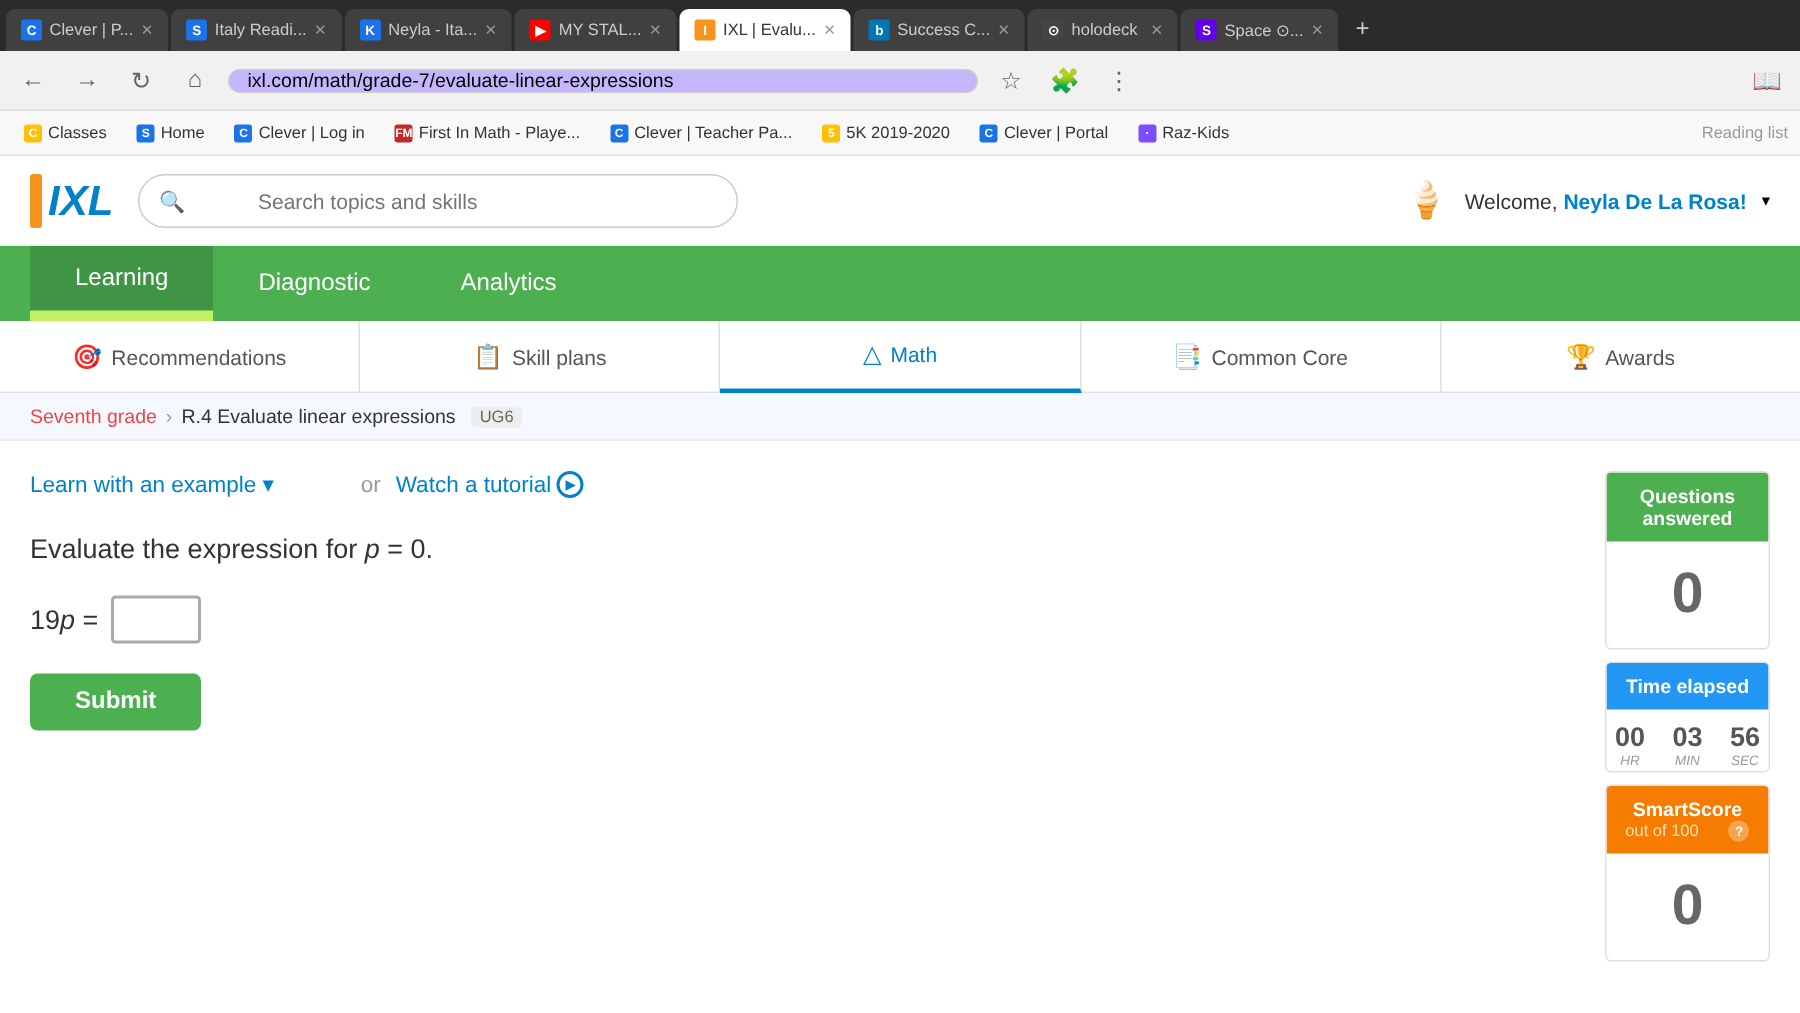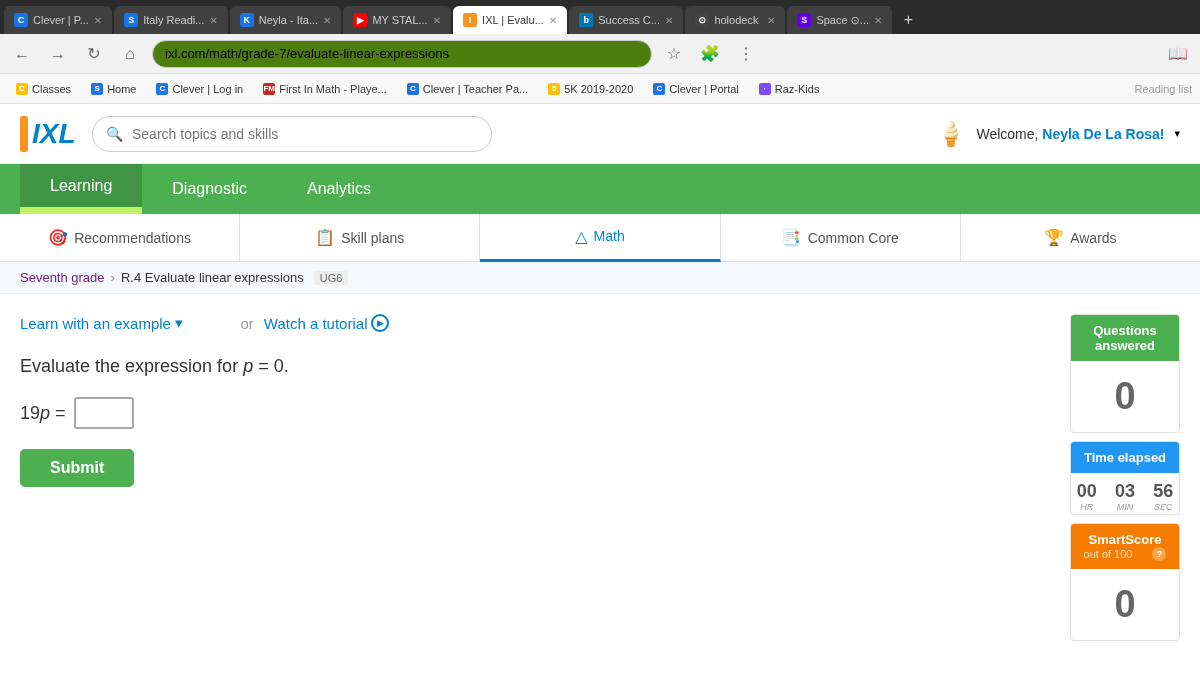--- a/index.html
+++ b/index.html
@@ -6,52 +6,52 @@
     body { font-family: Arial, sans-serif; background: #fff; width: 1200px; height: 675px; overflow: hidden; font-size: 14px; }
     .tab-bar { background: #2b2b2b; height: 34px; display: flex; align-items: flex-end; padding: 0 4px; overflow: hidden; }
     .tab { display: flex; align-items: center; height: 28px; padding: 0 10px; background: #404040; border-radius: 6px 6px 0 0; font-size: 11px; color: #ccc; gap: 5px; min-width: 100px; max-width: 140px; white-space: nowrap; overflow: hidden; text-overflow: ellipsis; margin-right: 2px; cursor: pointer; }
     .tab.active { background: #fff; color: #333; }
     .tab-favicon { width: 14px; height: 14px; border-radius: 2px; flex-shrink: 0; display: inline-flex; align-items: center; justify-content: center; font-size: 9px; font-weight: bold; color: #fff; }
     .tab-close { margin-left: auto; font-size: 10px; color: #999; flex-shrink: 0; }
     .tab-add { width: 28px; height: 28px; display: flex; align-items: center; justify-content: center; color: #ccc; font-size: 16px; cursor: pointer; }
 
     .address-bar-row { background: #f1f1f1; height: 40px; display: flex; align-items: center; padding: 0 8px; gap: 8px; border-bottom: 1px solid #ddd; }
     .nav-btn { width: 28px; height: 28px; border: none; background: none; color: #666; font-size: 16px; cursor: pointer; display: flex; align-items: center; justify-content: center; border-radius: 50%; }
-    .address-input { flex: 1; height: 28px; border: 1px solid #ccc; border-radius: 14px; padding: 0 12px; font-size: 13px; background: #4d7c0f; max-width: 500px; }
+    .address-input { flex: 1; height: 16px; border: 1px solid #ccc; border-radius: 14px; padding: 0 12px; font-size: 13px; background: #c4b5fd; max-width: 500px; }
     .bookmark-bar { background: #f8f8f8; height: 30px; display: flex; align-items: center; padding: 0 8px; gap: 4px; border-bottom: 1px solid #e0e0e0; overflow: hidden; }
     .bookmark-item { font-size: 11px; color: #333; padding: 2px 8px; border-radius: 3px; cursor: pointer; white-space: nowrap; display: flex; align-items: center; gap: 4px; }
     .bookmark-favicon { width: 12px; height: 12px; border-radius: 2px; display: inline-flex; align-items: center; justify-content: center; font-size: 8px; font-weight: bold; color: #fff; }
 
     
     .app-header { background: #fff; height: 60px; display: flex; align-items: center; padding: 0 20px; border-bottom: 1px solid #eee; gap: 16px; }
     .ixl-logo { display: flex; align-items: center; gap: 0; }
     .logo-bar { width: 8px; height: 36px; background: #f7941d; border-radius: 2px; margin-right: 4px; }
     .logo-text { font-size: 28px; font-weight: 900; color: #0082ca; font-style: italic; }
     .search-box { flex: 1; max-width: 400px; height: 36px; border: 1.5px solid #ccc; border-radius: 18px; display: flex; align-items: center; padding: 0 14px; gap: 8px; }
-    .search-box input { border: none; outline: none; font-size: 14px; color: #999; flex: 1; background: transparent; }
+    .search-box input { border: none; outline: none; font-size: 14px; color: #999; flex: 1; background: transparent; margin-left: 40px; }
     .search-icon { color: #999; font-size: 14px; }
     .header-right { margin-left: auto; display: flex; align-items: center; gap: 10px; }
     .ice-cream-icon { font-size: 24px; }
     .welcome-text { color: #333; font-size: 14px; }
     .welcome-name { color: #0082ca; font-weight: bold; }
 
     
     .nav-bar { background: #4caf50; height: 50px; display: flex; align-items: center; padding: 0 20px; gap: 0; }
     .nav-item { color: #fff; font-size: 16px; padding: 0 30px; height: 50px; display: flex; align-items: center; cursor: pointer; text-decoration: none; }
     .nav-item.active { background: rgba(0,0,0,0.15); border-bottom: 7px solid #bef264; }
 
     
     .sub-nav { background: #fff; height: 48px; display: flex; align-items: center; border-bottom: 1px solid #e0e0e0; }
     .sub-nav-item { flex: 1; height: 48px; display: flex; align-items: center; justify-content: center; gap: 6px; font-size: 14px; color: #555; cursor: pointer; border-right: 1px solid #e0e0e0; text-decoration: none; }
     .sub-nav-item:last-child { border-right: none; }
     .sub-nav-item.active { color: #0082ca; border-bottom: 3px solid #0082ca; }
 
     
     .breadcrumb { background: #f5f8ff; padding: 8px 20px; display: flex; align-items: center; gap: 6px; font-size: 13px; border-bottom: 1px solid #e8eaf0; }
-    .breadcrumb a { color: #701a75; text-decoration: none; }
+    .breadcrumb a { color: #ef4444; text-decoration: none; }
     .breadcrumb .sep { color: #999; }
     .breadcrumb .current { color: #333; font-weight: 500; }
     .breadcrumb .tag { background: #eee; border-radius: 3px; padding: 1px 6px; font-size: 11px; color: #666; margin-left: 4px; }
 
     
     .main-content { display: flex; padding: 20px; gap: 20px; background: #fff; min-height: 400px; }
     .content-area { flex: 1; }
     .example-bar { display: flex; align-items: flex-end; gap: 10px; margin-bottom: 24px; font-size: 15px; }
     .learn-example { color: #0082ca; cursor: pointer; display: flex; align-items: center; gap: 4px; }
     .or-text { color: #999; margin-left: 48px; }

